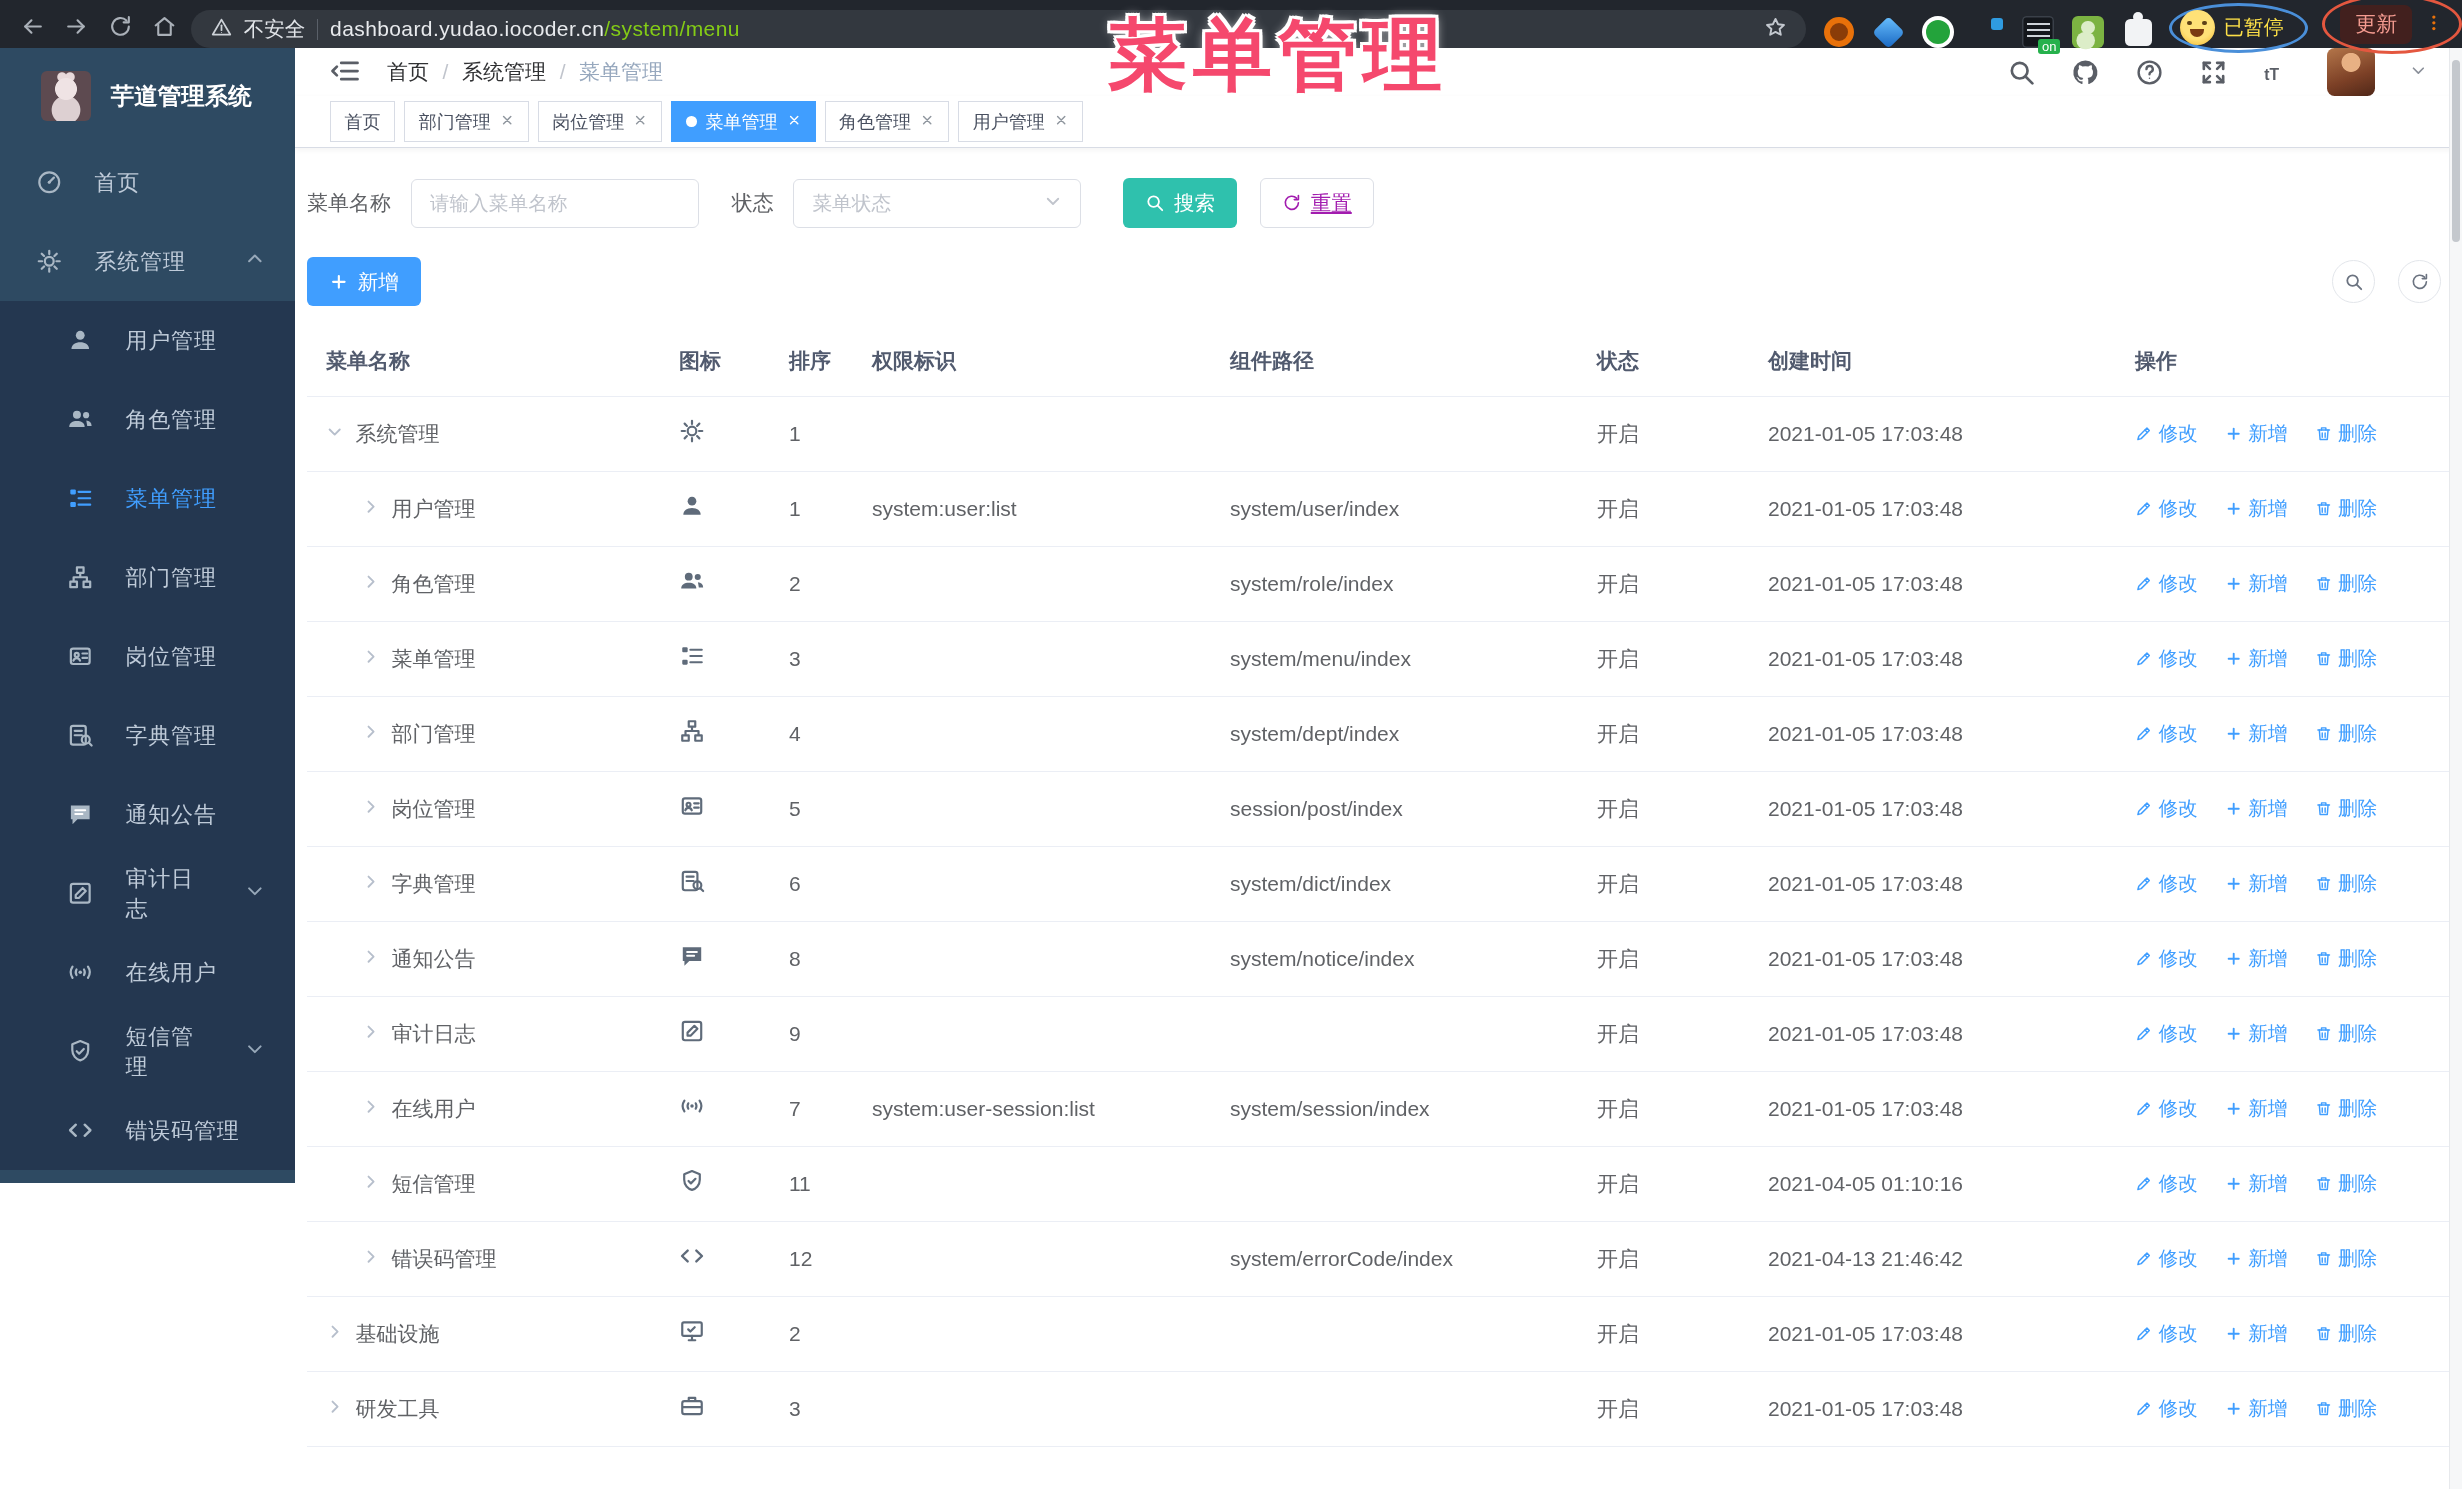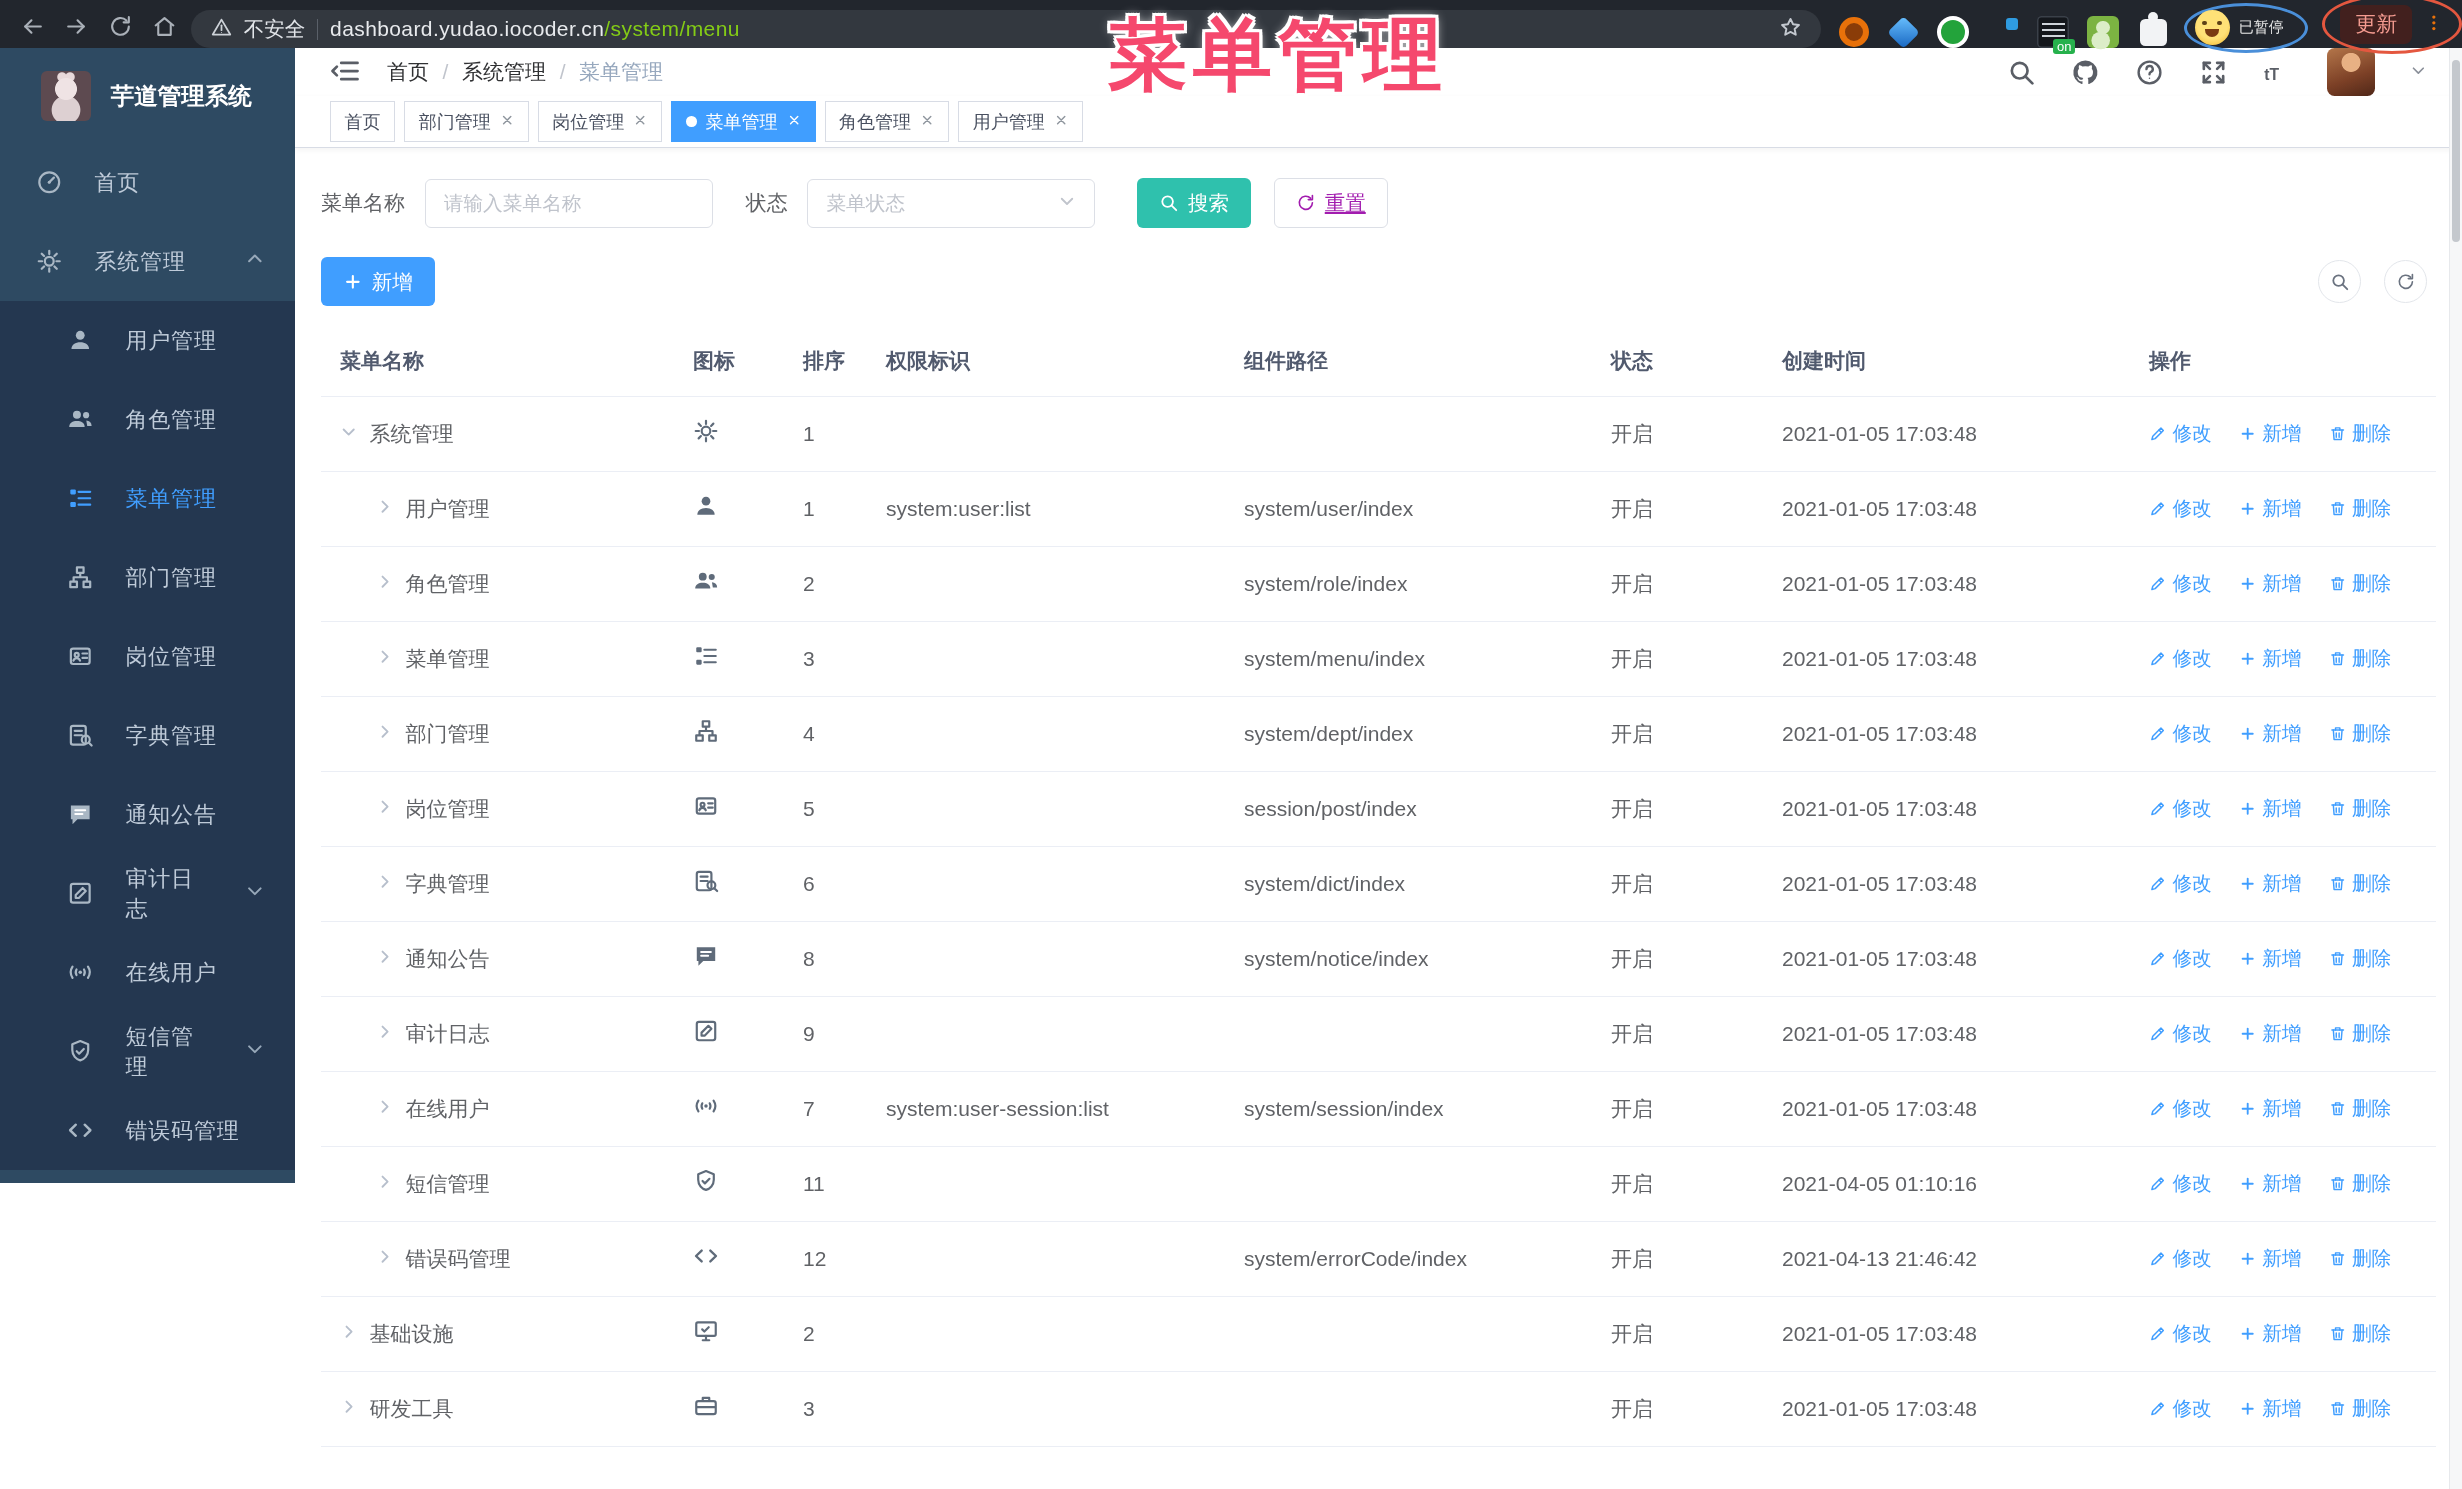--- a/index.html
+++ b/index.html
@@ -30,21 +30,21 @@
   .ext.switch-on-icon::after{content:"on";position:absolute;right:-6px;bottom:-6px;background:#26b14c;color:#fff;font-size:13px;line-height:15px;padding:0 3.8px;border-radius:3px;}
   .ext.profile-icon{background:#7cb342;border-radius:6px;}
   .ext.profile-icon::after{content:"";position:absolute;left:9px;top:4.5px;width:13.6px;height:13.6px;border-radius:50%;background:#dcedc8;box-shadow:-2.3px 13px 0 2.3px #dcedc8;}
   .ext.puzzle-icon{background:#f2f3f5;border-radius:5.3px;width:27px;height:27px;margin:2.3px;}
   .ext.puzzle-icon::after{content:"";position:absolute;top:-6.8px;left:8.3px;width:10.6px;height:10.6px;border-radius:50%;background:#f2f3f5;}
   .paused-wrap{position:relative;display:flex;align-items:center;gap:9px;margin-left:23px;padding:3px 16.7px 3px 3px;}
   .paused-ellipse{position:absolute;inset:-4.5px -7.6px;border:3px solid #4a8fd9;border-radius:50%;pointer-events:none;}
   .paused-avatar{width:35px;height:35px;border-radius:50%;background:radial-gradient(circle at 50% 40%,#ffe177 55%,#f0b429);position:relative;}
   .paused-avatar::before{content:"";position:absolute;left:7.6px;top:10.6px;width:4.5px;height:4.5px;border-radius:50%;background:#5d4017;box-shadow:15px 0 0 #5d4017;}
   .paused-avatar::after{content:"";position:absolute;left:10.6px;top:19px;width:13.6px;height:8.3px;border-radius:0 0 13.6px 13.6px;background:#7a3b12;}
-  .paused-label{color:#e5e5e5;font-size:15px;white-space:nowrap;}
+  .paused-label{color:#fde047;font-size:20px;white-space:nowrap;}
   .update-wrap{position:relative;display:flex;align-items:center;gap:12px;margin-left:32px;padding:4.5px 7.6px;}
   .update-ellipse{position:absolute;inset:-6px -10.6px;border:3px solid #e4573f;border-radius:50%;pointer-events:none;}
   .update-chip{background:#42201e;border-radius:7.6px;padding:5.3px 15px;color:#f49b90;font-size:21px;white-space:nowrap;}
   .kebab{color:#e8710a;} .kebab .svg{width:19.7px;height:19.7px;}
 
   
   .app{display:flex;height:1135px;}
   .sidebar{width:295px;flex:none;background:#2e4a62;overflow:hidden;}
   .logo{height:95px;display:flex;align-items:center;padding-left:41px;gap:19.7px;}
   .logo-img{width:50px;height:50px;border-radius:6px;flex:none;
@@ -73,21 +73,21 @@
     background:radial-gradient(circle at 50% 30%,#e8b184 22%,rgba(0,0,0,0) 24%),linear-gradient(160deg,#b4764a,#7c4026 60%,#4f2718);}
   .h-caret{color:#8a8f99;cursor:pointer;} .h-caret .svg{width:16.7px;height:16.7px;}
 
   .tagbar{height:51px;border-bottom:0.8px solid #d8dce5;box-shadow:0 2.3px 6px rgba(0,0,0,.05);display:flex;align-items:center;padding:0 35px;gap:9px;flex:none;}
   .tag{height:39px;display:inline-flex;align-items:center;gap:9px;padding:0 13.6px;border:0.8px solid #d8dce5;background:#fff;color:#495060;font-size:18px;cursor:pointer;white-space:nowrap;}
   .tag .dot{width:10.6px;height:10.6px;border-radius:50%;background:#fff;}
   .tag .x{color:#8f969e;} .tag .x .svg{width:14.4px;height:14.4px;}
   .tag.active{background:#409eff;border-color:#409eff;color:#fff;}
   .tag.active .x{color:#fff;}
 
-  .content{flex:1;padding:0 26px;position:relative;}
+  .content{flex:1;padding:0 12px;position:relative;}
   .filters{margin-top:30px;display:flex;align-items:center;font-size:21px;color:#606266;}
   .f-label{margin-right:19.7px;white-space:nowrap;}
   .f-input{width:250px;height:47px;border:0.8px solid #dcdfe6;border-radius:6px;padding:0 18px;font-size:19.7px;color:#606266;outline:none;font-family:inherit;}
   .f-input::placeholder{color:#c0c4cc;}
   .f-select{width:250px;height:47px;border:0.8px solid #dcdfe6;border-radius:6px;margin-right:0;display:flex;align-items:center;padding:0 18px;color:#c0c4cc;font-size:19.7px;cursor:pointer;}
   .f-select .sel-caret{margin-left:auto;color:#c0c4cc;} .f-select .svg{width:18px;height:18px;}
   .gap40{width:33px;} 
   .btn{display:inline-flex;align-items:center;gap:9px;border-radius:6px;font-size:20.5px;height:48px;padding:0 21px;cursor:pointer;border:0.8px solid transparent;white-space:nowrap;}
   .btn .svg{width:19.7px;height:19.7px;}
   .btn-search{background:#2fc1ad;color:#fff;margin-left:42px;}

